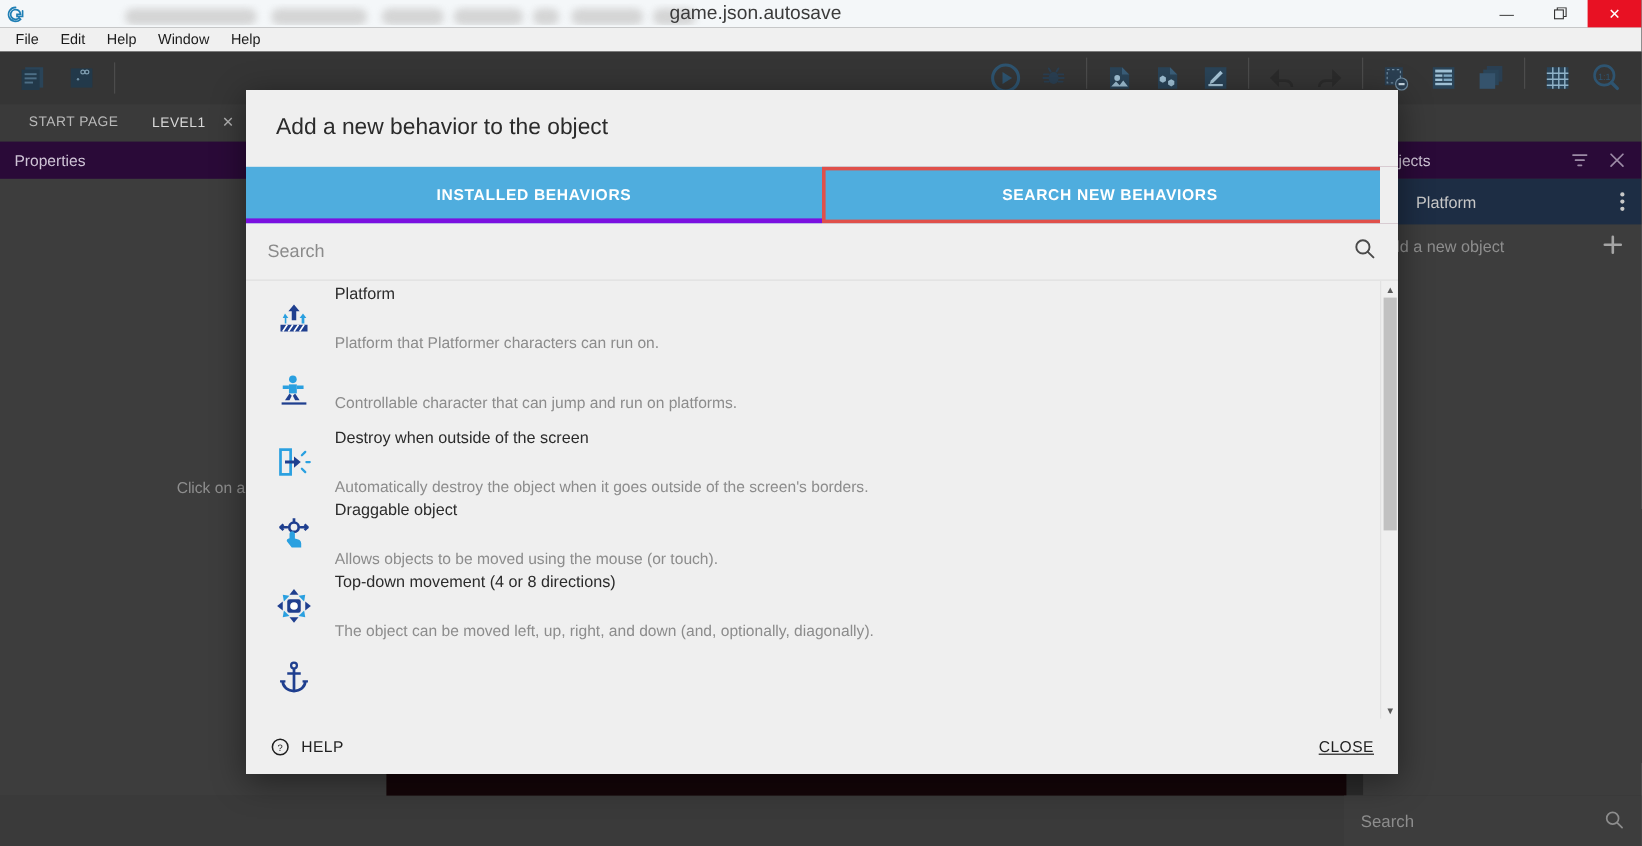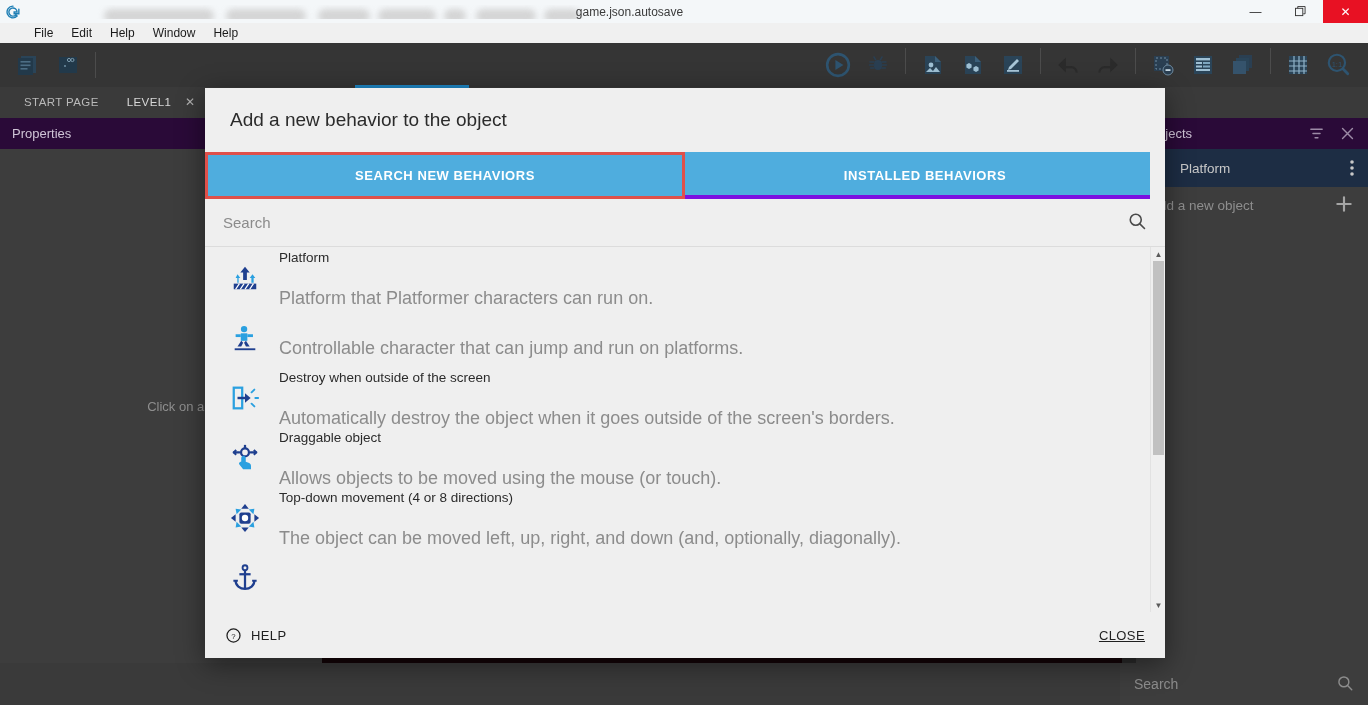--- a/index.html
+++ b/index.html
@@ -11,39 +11,39 @@
   }
   #app { position: relative; width: 1368px; height: 705px; }
 
   
   .titlebar {
     position: absolute; left: 0; top: 0; width: 1368px; height: 23px;
     background: #f4f7f9; display: flex; align-items: center;
   }
   .tb-logo { width: 26px; height: 23px; display: flex; align-items: center; justify-content: center; }
   .tb-title {
-    flex: 1; text-align: center; font-size: 12px; color: #3b3b3b;
+    flex: 1; text-align: center; font-size: 16px; color: #3b3b3b;
     white-space: nowrap; overflow: hidden; position: relative;
   }
   .tb-blur {
     position: absolute; top: 4px; height: 14px; border-radius: 7px;
     background: #cfcfcf; filter: blur(3px); opacity: .85;
   }
   .tb-name { position: relative; z-index: 2; }
   .win-btns { display: flex; height: 23px; }
   .win-btn {
     width: 45px; height: 23px; display: flex; align-items: center; justify-content: center;
     font-size: 12px; color: #333;
   }
   .win-btn.close { background: #e81123; color: #fff; }
 
   
   .menubar {
     position: absolute; left: 0; top: 23px; width: 1368px; height: 20px;
-    background: #f0f0f0; display: flex; align-items: center; padding-left: 25px;
+    background: #f0f0f0; display: flex; align-items: center; padding-left: 4px;
   }
   .menu-item { font-size: 12px; color: #1a1a1a; padding: 0 9px; line-height: 20px; }
 
   
   .toolbar {
     position: absolute; left: 0; top: 43px; width: 1368px; height: 44px;
     background: #353535; display: flex; align-items: center;
   }
   .tool { width: 34px; height: 34px; display: flex; align-items: center; justify-content: center; margin: 0 3px; }
   .tool svg { display: block; }
@@ -112,21 +112,21 @@
     position: absolute; left: 0; top: 663px; width: 1368px; height: 42px;
     background: #3a3a3a;
   }
   .bottom-search {
     position: absolute; right: 0; top: 663px; width: 248px; height: 42px;
     background: #3d3d3d; display: flex; align-items: center; padding: 0 14px;
     color: #8d8d8d; font-size: 14px;
   }
   .bottom-search .bs-ic { margin-left: auto; }
   .modal {
-    position: absolute; left: 205px; top: 88px; width: 960px; height: 570px;
+    position: absolute; left: 205px; top: 75px; width: 960px; height: 570px;
     background: #efefef; box-shadow: 0 6px 26px rgba(0,0,0,.45);
     display: flex; flex-direction: column;
   }
   .modal-title {
     height: 64px; display: flex; align-items: center; padding: 0 25px;
     font-size: 19px; color: #2b2b2b;
   }
   .tabs { display: flex; height: 47px; background: #4fadde; position: relative; }
   .mtab {
     flex: 1; display: flex; align-items: center; justify-content: center;
@@ -146,21 +146,21 @@
     font-size: 15px; color: #5c5c5c; font-family: "Liberation Sans", sans-serif;
   }
   .searchbar input::placeholder { color: #8b8b8b; }
   .list { flex: 1; overflow: hidden; position: relative; background: #efefef; }
   .beh {
     display: flex; align-items: center; padding: 10px 18px 10px 20px; height: 60px;
   }
   .beh-ic { width: 40px; height: 40px; flex: 0 0 40px; display: flex; align-items: center; justify-content: center; margin-top: 2px; }
   .beh-tx { padding-left: 14px; padding-top: 2px; }
   .beh-name { font-size: 13.5px; color: #2b2b2b; line-height: 20px; }
-  .beh-desc { font-size: 18px; color: #8c8c8c; line-height: 21px; margin-top: 20px; }
+  .beh-desc { font-size: 13px; color: #8c8c8c; line-height: 21px; margin-top: 20px; }
   .modal-scroll {
     position: absolute; right: 0; top: 0; width: 15px; height: 100%;
     background: #efefef; border-left: 1px solid #e2e2e2;
   }
   .ms-thumb { position: absolute; left: 2px; top: 14px; width: 11px; height: 194px; background: #c1c1c1; }
   .ms-arrow { position: absolute; left: 0; width: 15px; height: 14px; display: flex; align-items: center; justify-content: center; color: #5a5a5a; font-size: 8px; }
   .modal-foot {
     height: 46px; display: flex; align-items: center; padding: 0 20px; background: #efefef;
   }
   .help { display: flex; align-items: center; color: #1f1f1f; font-size: 13px; letter-spacing: .4px; }
@@ -391,25 +391,25 @@
           <circle cx="10.5" cy="10.5" r="6.6" fill="none" stroke="#8d8d8d" stroke-width="1.9"></circle>
           <path d="M15.4 15.4 21 21" stroke="#8d8d8d" stroke-width="1.9" stroke-linecap="round"></path>
         </svg>
     </span>
   </div>
 
   <div class="modal">
     <div class="modal-title">Add a new behavior to the object</div>
 
     <div class="tabs">
+      <div class="mtab active">
+        <span>INSTALLED BEHAVIORS</span>
+      </div>
       <div class="mtab highlighted">
         <span>SEARCH NEW BEHAVIORS</span>
-      </div>
-      <div class="mtab active">
-        <span>INSTALLED BEHAVIORS</span>
       </div>
       <div class="modal-tabs-scrollstub"></div>
     </div>
 
     <div class="searchbar">
       <input value="" placeholder="Search" style="">
       <span>
         <svg width="20" height="20" viewBox="0 0 24 24">
             <circle cx="10.5" cy="10.5" r="6.6" fill="none" stroke="#4a4a4a" stroke-width="1.9"></circle>
             <path d="M15.4 15.4 21 21" stroke="#4a4a4a" stroke-width="1.9" stroke-linecap="round"></path>

